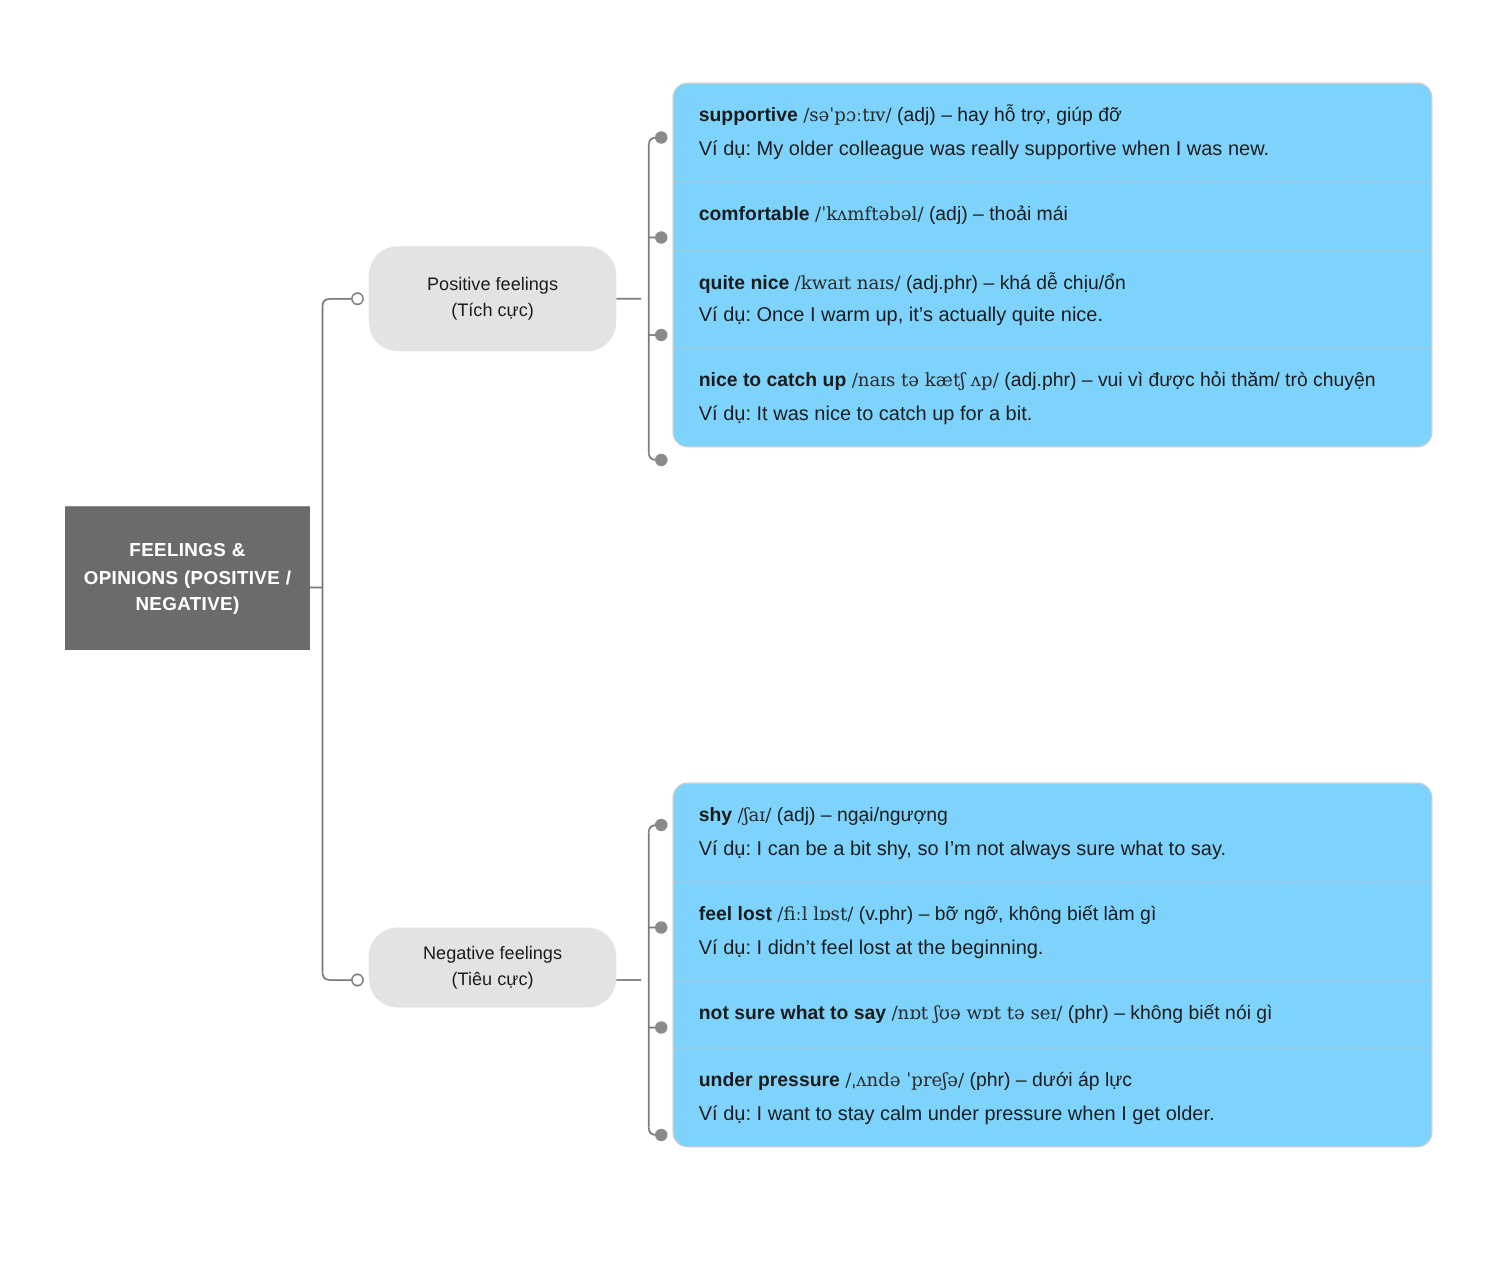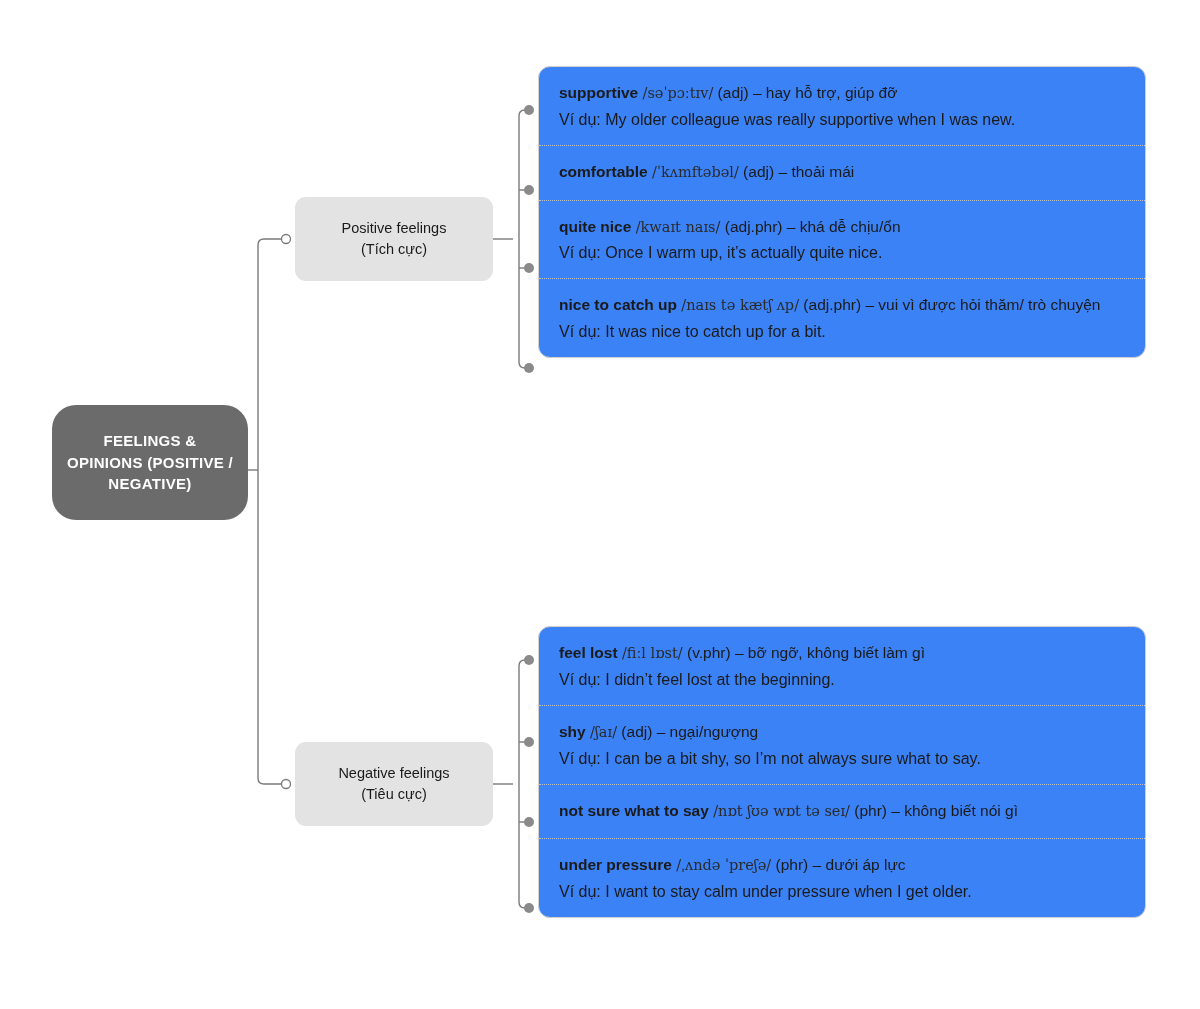--- a/index.html
+++ b/index.html
@@ -28,63 +28,63 @@
     width: 1200px; height: 1009px;
     pointer-events: none;
   }
 
   
   .root-node {
     position: absolute;
     left: 52px; top: 405px;
     width: 196px; height: 115px;
     background: #6b6b6b;
-    border-radius: 24px;
+    border-radius: 0;
     display: flex;
     align-items: center;
     justify-content: center;
     padding: 6px 14px;
   }
   .root-node .root-label {
     color: #ffffff;
     font-size: 15px;
     font-weight: bold;
     line-height: 1.45;
     text-align: center;
     letter-spacing: 0.3px;
   }
 
   
   .branch-node {
     position: absolute;
     width: 198px;
     background: #e3e3e3;
-    border-radius: 11px;
+    border-radius: 23px;
     display: flex;
     flex-direction: column;
     align-items: center;
     justify-content: center;
     padding: 10px 12px;
   }
   .branch-node .bn-line {
     font-size: 14.5px;
     line-height: 1.42;
     text-align: center;
     color: #1a1a1a;
     white-space: nowrap;
   }
   #branch-positive { left: 295px; top: 197px; height: 84px; }
-  #branch-negative { left: 295px; top: 742px; height: 84px; }
+  #branch-negative { left: 295px; top: 742px; height: 64px; }
 
   
   .card {
     position: absolute;
     left: 538px;
     width: 608px;
-    background: #3b82f6;
+    background: #7dd3fc;
     border: 1px solid #cfcfcf;
     border-radius: 12px;
     overflow: hidden;
   }
   #card-positive { top: 66px; }
   #card-negative { top: 626px; }
 
   .entry {
     padding: 14px 18px 13px 20px;
     border-bottom: 1px dotted #c2c2c2;
@@ -192,30 +192,30 @@
     <div class="entry">
       <div class="head"><span class="term">nice to catch up</span> <span class="ipa">/naɪs tə kætʃ ʌp/</span> <span class="pos">(adj.phr)</span> <span class="dash">–</span> <span class="vi">vui vì được hỏi thăm/ trò chuyện</span></div>
       <div class="example">Ví dụ: It was nice to catch up for a bit.</div>
     </div>
 
   </div>
 
   <div class="card" id="card-negative">
 
     <div class="entry">
+      <div class="head"><span class="term">shy</span> <span class="ipa">/ʃaɪ/</span> <span class="pos">(adj)</span> <span class="dash">–</span> <span class="vi">ngại/ngượng</span></div>
+      <div class="example">Ví dụ: I can be a bit shy, so I’m not always sure what to say.</div>
+    </div>
+
+    <div class="entry">
       <div class="head"><span class="term">feel lost</span> <span class="ipa">/fiːl lɒst/</span> <span class="pos">(v.phr)</span> <span class="dash">–</span> <span class="vi">bỡ ngỡ, không biết làm gì</span></div>
       <div class="example">Ví dụ: I didn’t feel lost at the beginning.</div>
     </div>
 
     <div class="entry">
-      <div class="head"><span class="term">shy</span> <span class="ipa">/ʃaɪ/</span> <span class="pos">(adj)</span> <span class="dash">–</span> <span class="vi">ngại/ngượng</span></div>
-      <div class="example">Ví dụ: I can be a bit shy, so I’m not always sure what to say.</div>
-    </div>
-
-    <div class="entry">
       <div class="head"><span class="term">not sure what to say</span> <span class="ipa">/nɒt ʃʊə wɒt tə seɪ/</span> <span class="pos">(phr)</span> <span class="dash">–</span> <span class="vi">không biết nói gì</span></div>
     </div>
 
     <div class="entry">
       <div class="head"><span class="term">under pressure</span> <span class="ipa">/ˌʌndə ˈpreʃə/</span> <span class="pos">(phr)</span> <span class="dash">–</span> <span class="vi">dưới áp lực</span></div>
       <div class="example">Ví dụ: I want to stay calm under pressure when I get older.</div>
     </div>
 
   </div>
 

